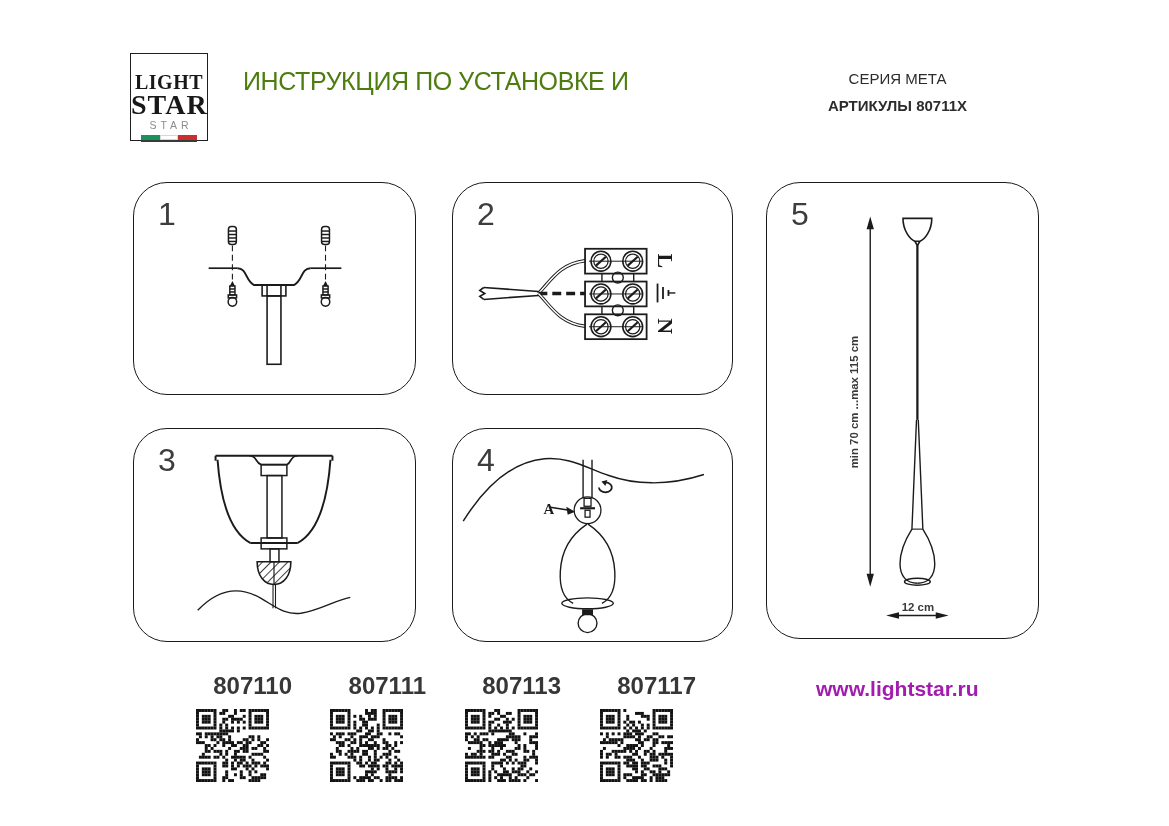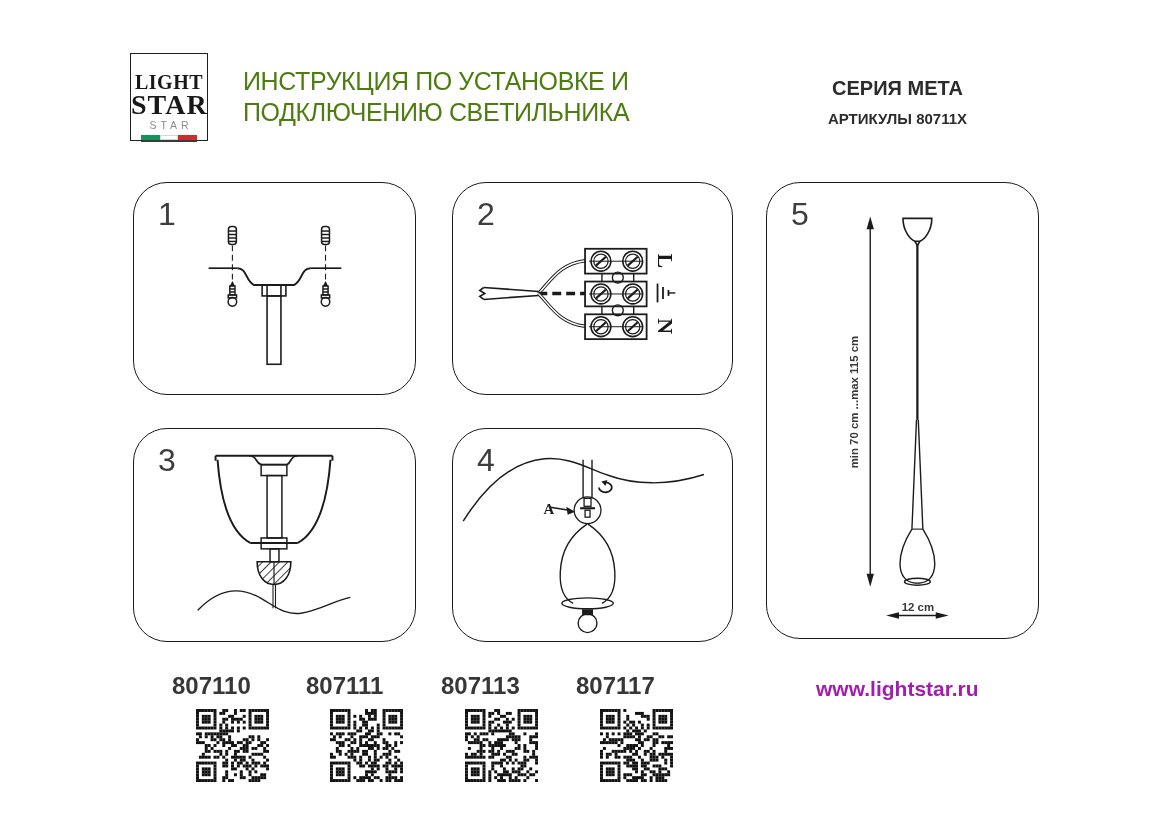--- a/index.html
+++ b/index.html
@@ -24,42 +24,42 @@
   .flag-white { background:#ffffff; outline:1px solid #d7d7d7; outline-offset:-1px; }
   .flag-red   { background:#c92f2f; }
 
   .doc-title {
     position:absolute; left:243px; top:66px; color:#4d7c0f;
     font-weight:normal; font-size:25px; line-height:31px; letter-spacing:-0.4px;
   }
   .header-right {
     position:absolute; left:790px; top:70px; width:215px; text-align:center; color:#2c2c2c;
   }
-  .series-label { font-weight:bold; font-size:20px; margin-bottom:10px;margin-top:7px; }
+  .series-label { font-weight:normal; font-size:15px; margin-bottom:10px; }
   .articles-label { font-weight:bold; font-size:15px; }
 
   
   .panel {
     position:absolute; border:1.7px solid #1b1b1b; border-radius:34px;
     background:#ffffff; box-sizing:border-box;
   }
   #panel1 { left:133px; top:182px; width:283px; height:213px; }
   #panel2 { left:452px; top:182px; width:281px; height:213px; }
   #panel3 { left:133px; top:428px; width:283px; height:214px; }
   #panel4 { left:452px; top:428px; width:281px; height:214px; }
   #panel5 { left:766px; top:182px; width:273px; height:457px; }
   .panel-number {
     position:absolute; left:24px; top:14px; font-size:32px; color:#3d3d3d;
     font-weight:normal; line-height:34px;
   }
   .panel svg.diagram { position:absolute; left:0; top:0; width:100%; height:100%; }
 
   
   .article-list { position:absolute; left:0; top:672px; width:766px; height:130px; }
-  .article-item { position:absolute; width:120px; text-align:left; }
+  .article-item { position:absolute; width:120px; text-align:right; }
   .article-code { font-weight:bold; font-size:24px; color:#373737; letter-spacing:0px; }
   .qr { display:block; margin:9px auto 0; }
   .website {
     position:absolute; left:816px; top:677px; font-weight:bold; font-size:21px; color:#a21caf;
   }
 </style>
 </head>
 <body>
 
 <div class="page">
@@ -70,21 +70,20 @@
     <div class="logo-group">STAR</div>
     <div class="logo-flag">
       <span class="flag-green"></span>
       <span class="flag-white"></span>
       <span class="flag-red"></span>
     </div>
   </div>
 
   <div class="doc-title">
     <div>ИНСТРУКЦИЯ ПО УСТАНОВКЕ И</div>
-    <div>ПОДКЛЮЧЕНИЮ СВЕТИЛЬНИКА</div>
   </div>
 
   <div class="header-right">
     <div class="series-label">СЕРИЯ МЕТА</div>
     <div class="articles-label">АРТИКУЛЫ 80711X</div>
   </div>
 
   <div class="panel" id="panel1">
     <div class="panel-number">1</div>
     <svg class="diagram" viewBox="0 0 283 213">

